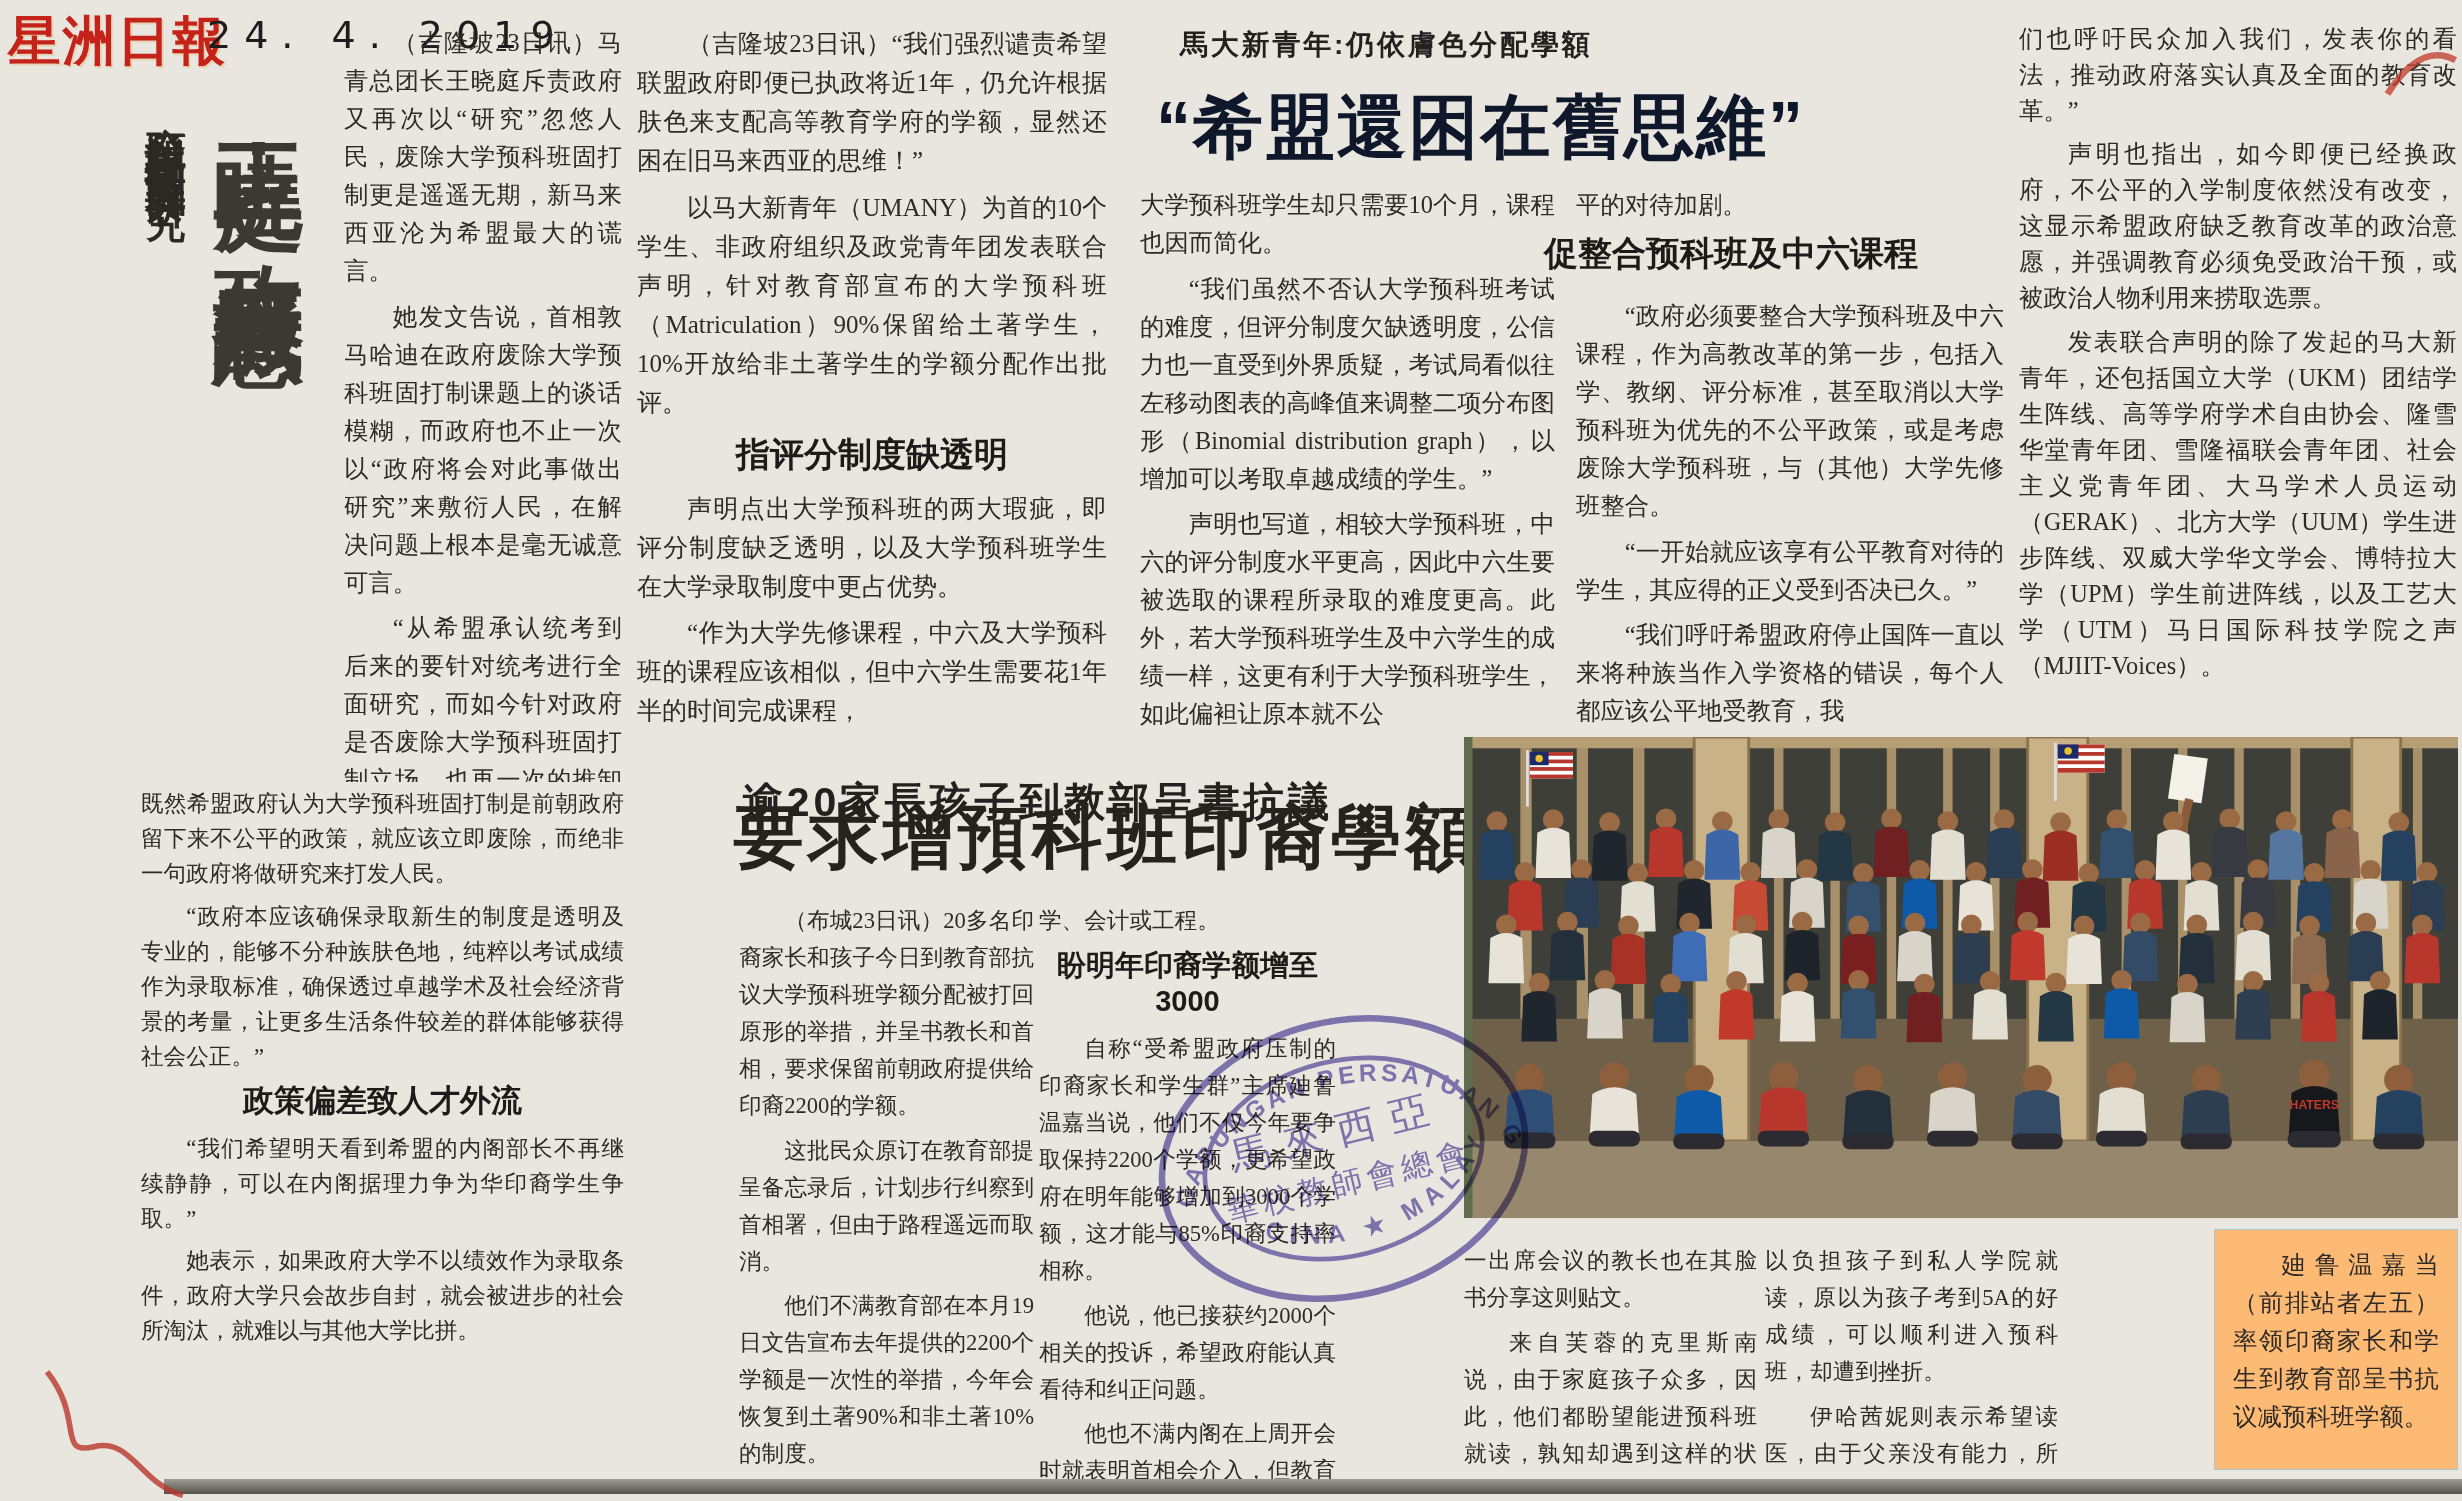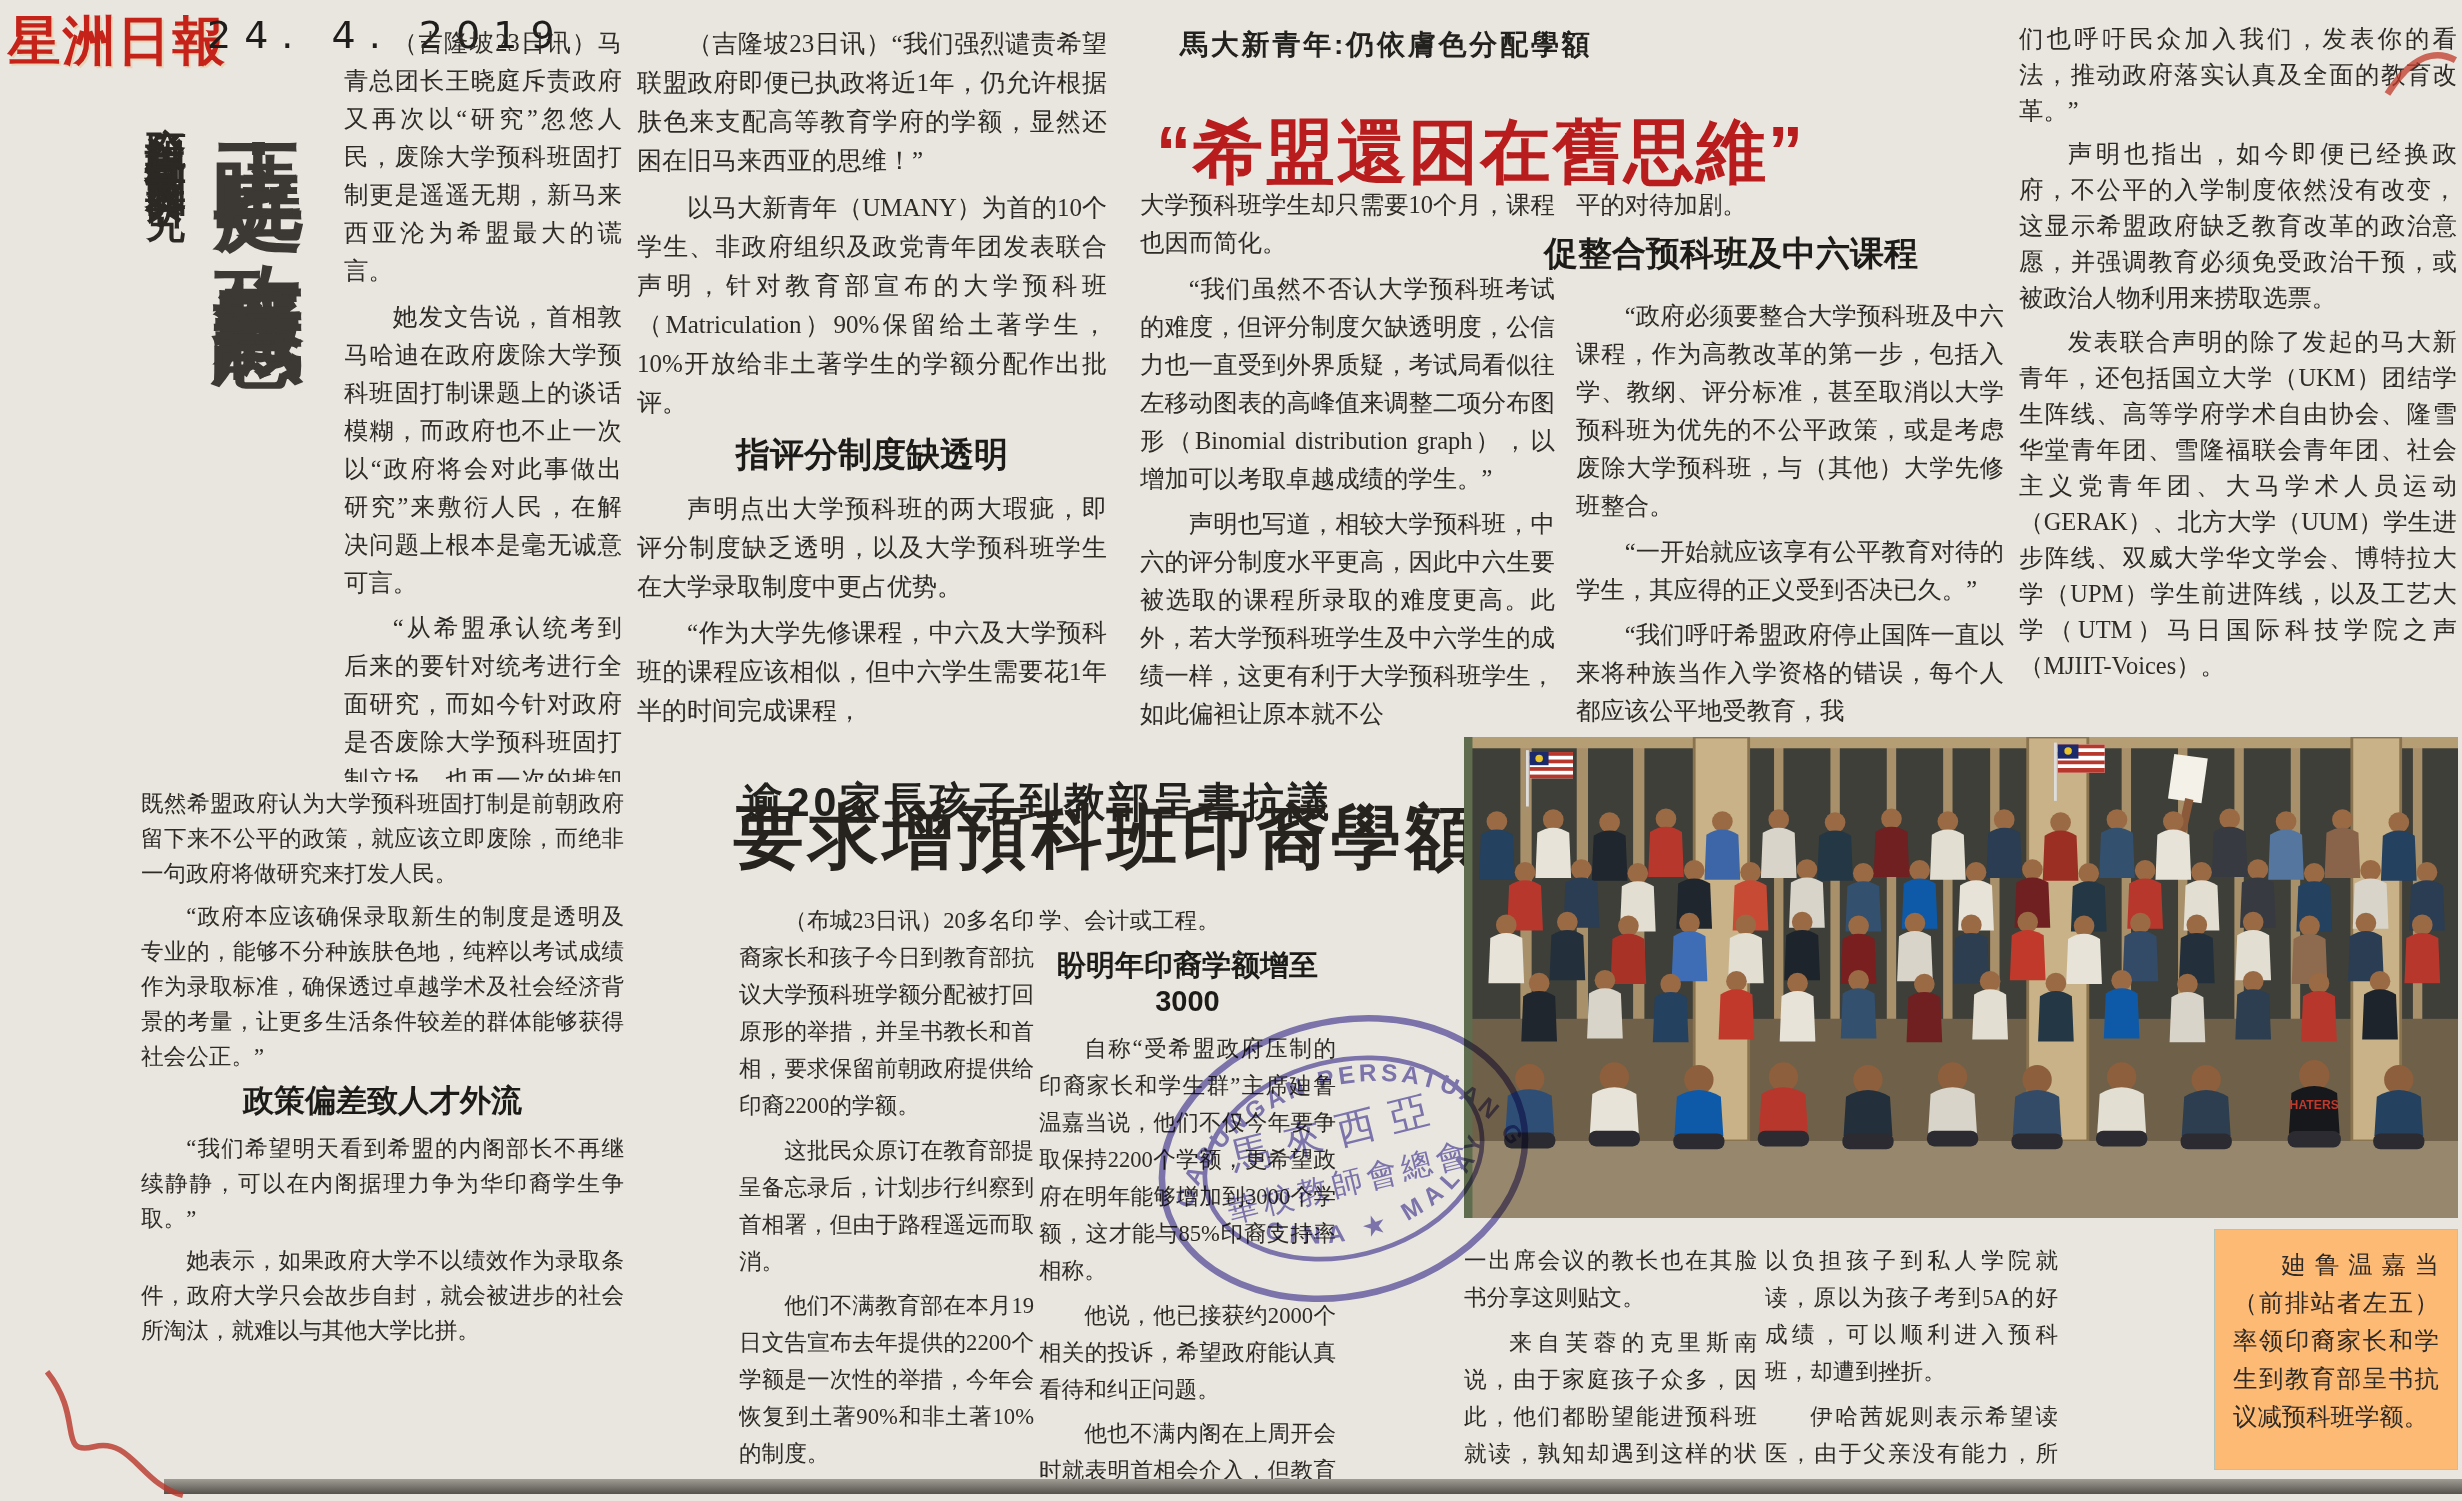--- a/index.html
+++ b/index.html
@@ -12,21 +12,21 @@
   .subhead{text-indent:0 !important;text-align:center;font-weight:700;
            font-family:"Liberation Sans",sans-serif;color:#1d1b18;}
   .vtext{writing-mode:vertical-rl;text-orientation:upright;}
   .masthead{color:#c5231a;font-weight:900;font-size:53px;font-family:"Liberation Serif",serif;
             text-shadow:1.9px 1.9px 0 rgba(226,160,60,.25);letter-spacing:1.9px;}
   .date{font-family:"DejaVu Sans",sans-serif;font-size:38px;letter-spacing:13px;color:#1f1d1b;}
   .a1-vhead{font-family:"Liberation Sans",sans-serif;font-weight:900;font-size:90px;
             letter-spacing:7.5px;color:#3c3935;line-height:1.05;}
   .a1-vsub{font-size:41px;letter-spacing:6.6px;color:#2c2925;font-weight:600;}
   .kicker{font-family:"Liberation Sans",sans-serif;font-weight:700;color:#23211e;}
-  .headline-red{font-family:"Liberation Sans",sans-serif;font-weight:900;color:#b91c1c;margin-top:25px;}
+  .headline-red{font-family:"Liberation Sans",sans-serif;font-weight:900;color:#0f172a;}
   .headline-black{font-family:"Liberation Sans",sans-serif;font-weight:900;color:#26231f;}
   .caption-box{background:#fdba74;box-shadow:0 0 0 0.9px #a2c8cc inset;}
   .caption-box p{margin:0;text-indent:2em;text-align:justify;}
   .stamp{color:#6c63b5;opacity:.82;mix-blend-mode:multiply;transform:rotate(-14deg);}
   .bottom-strip{background:linear-gradient(#a09d95,#55524c);}
 </style>
 </head>
 <body>
 
 <div class="page">

